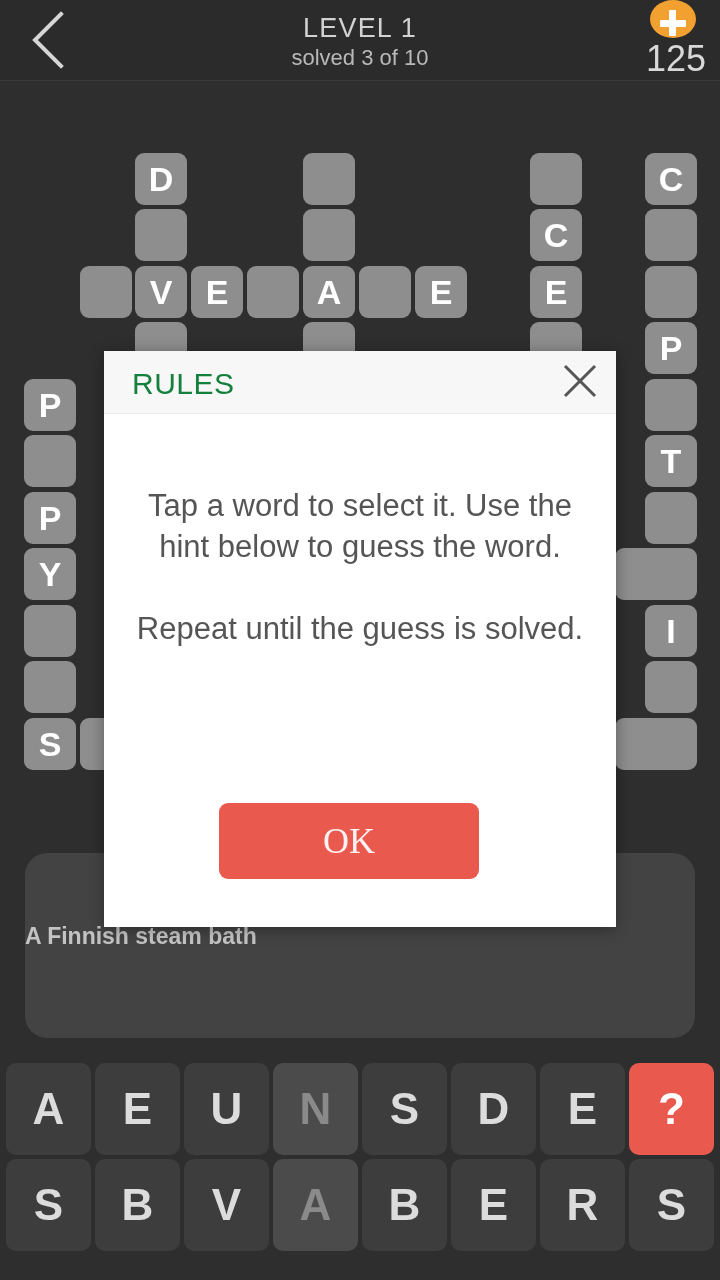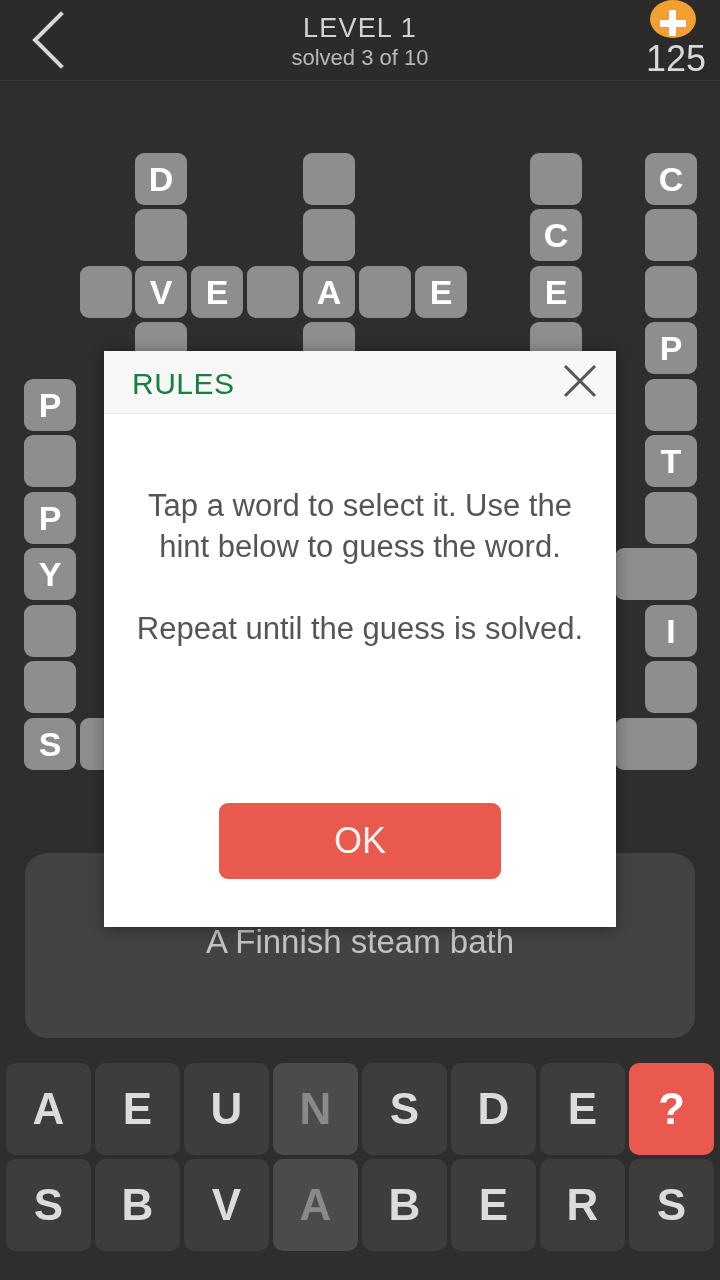--- a/index.html
+++ b/index.html
@@ -109,23 +109,23 @@
     position: absolute;
     left: 25px; top: 853px;
     width: 670px; height: 185px;
     background: #434343;
     border-radius: 22px;
   }
   #hint-text {
     position: absolute;
     left: 0; top: 70px;
     width: 670px;
-    text-align: center;
-    font-size: 33px;
+    font-size: 23px;
     color: #c3c3c3;
+    font-weight: bold;
   }
 
   
   #keyboard {
     position: absolute;
     left: 0; top: 1063px;
     width: 720px;
   }
   .key-row {
     display: flex;
@@ -199,31 +199,31 @@
     text-align: center;
     font-size: 31px;
     line-height: 41px;
     color: #555555;
   }
   #modal-body p { margin: 16px 0 41px 0; }
   #modal-body p:last-child { margin-bottom: 0; }
   #ok-button {
     position: absolute;
     left: 115px; top: 452px;
-    width: 282px; height: 76px;
+    width: 260px; height: 76px;
     background: #e9594e;
     border-radius: 9px;
     color: #fdf2f1;
     font-size: 36px;
     display: flex;
     align-items: center;
     justify-content: center;
     cursor: pointer;
     border: none;
-    font-family: Liberation Sans, sans-serif;
+    font-family: Liberation Serif, serif;
   }
 </style>
 </head>
 <body>
 
 <div id="header">
 
   <div id="back-btn">
     <span>
       <svg width="42" height="60" viewBox="0 0 42 60">

